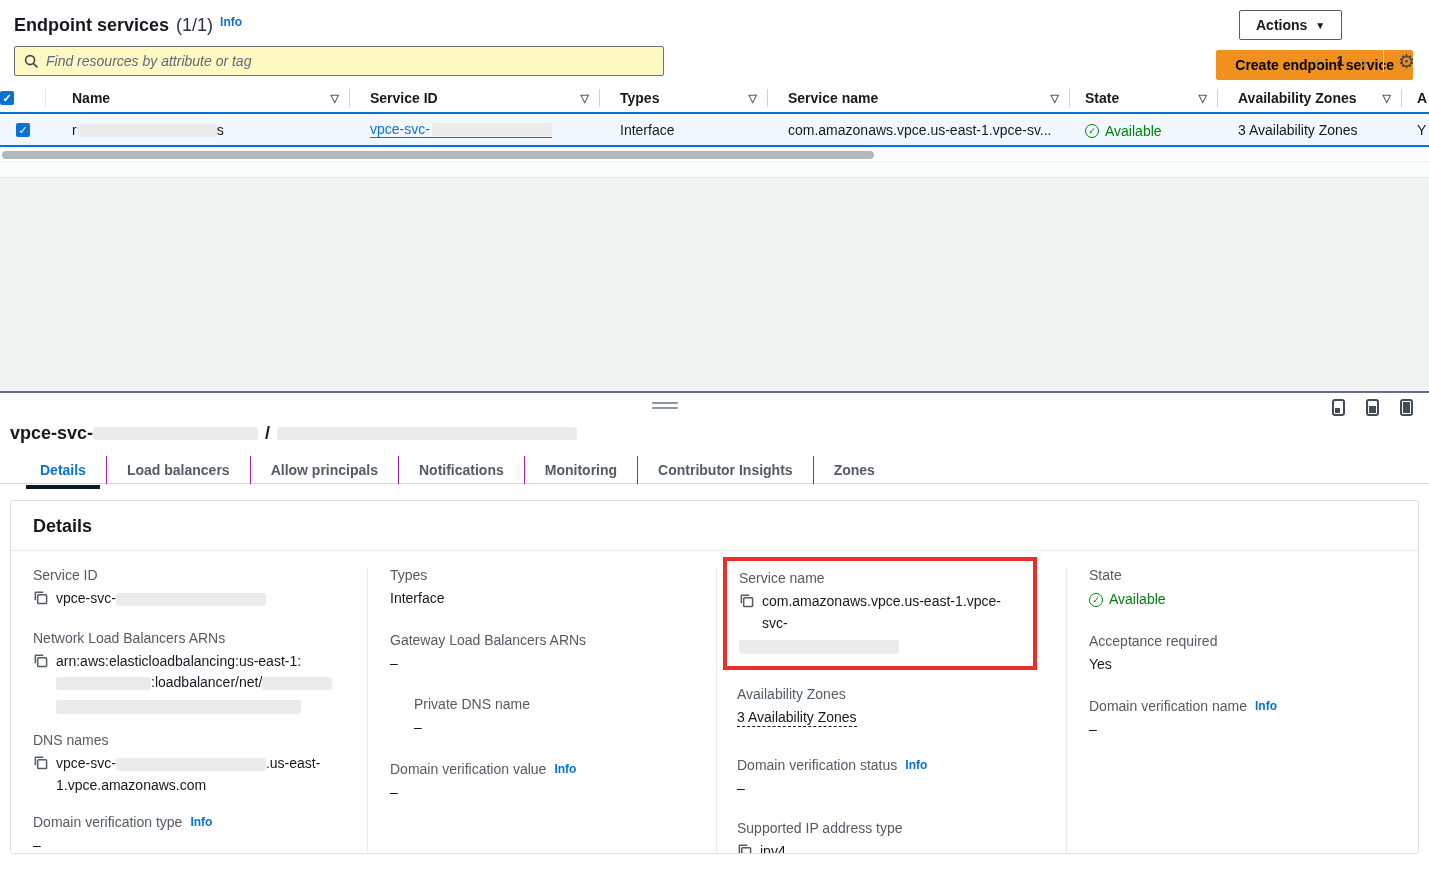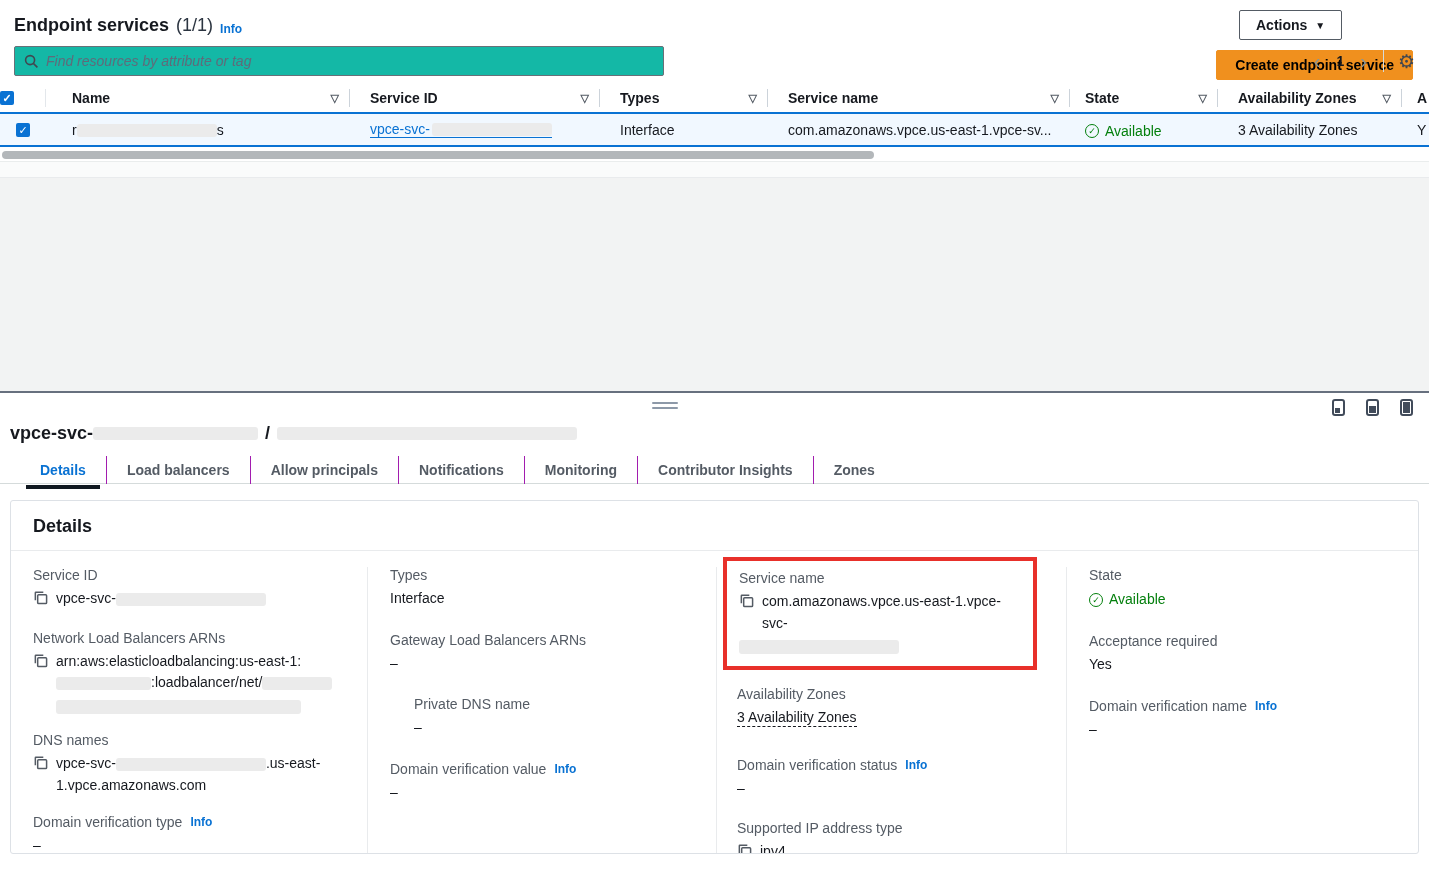--- a/index.html
+++ b/index.html
@@ -3,33 +3,33 @@
 <meta charset="utf-8">
 <style>
   * { margin:0; padding:0; box-sizing:border-box; }
   html,body { width:1429px; height:886px; overflow:hidden; background:#fff;
     font-family:"Liberation Sans", sans-serif; font-size:14px; color:#16191f; }
   .page { position:relative; width:1429px; height:886px; }
 
   
   .top { background:#fff; }
   .hdr-row { display:flex; justify-content:space-between; align-items:center; padding:10px 16px 0 14px; height:40px; }
-  .hdr-left { display:flex; align-items:flex-end; gap:7px; }
+  .hdr-left { display:flex; align-items:flex-start; gap:7px; }
   .page-title { font-size:18px; font-weight:700; }
   .page-count { font-size:18px; font-weight:400; color:#2b3440; }
   .info-link { font-size:12px; font-weight:700; color:#0972d3; cursor:pointer; }
   .hdr-btns { display:flex; gap:10px; align-items:center;flex-direction:column; }
   .btn { height:30px; border:1px solid #545b64; border-radius:2px; background:#fff;
     font-weight:700; font-size:14px; color:#16191f; display:flex; align-items:center; gap:8px; padding:0 16px; cursor:pointer; }
   .btn-icon { width:40px; justify-content:center; padding:0; }
   .btn-primary { background:#f0901e; border-color:#f0901e; color:#000000; padding:0 18px;margin-left:48px; }
   .caret { font-size:10px; color:#16191f; }
 
   .search-row { display:flex; justify-content:space-between; align-items:center; padding:0 14px 0 14px; margin-top:6px; height:30px; }
-  .search-box { width:650px; height:30px; border:1px solid #687078; border-radius:2px; display:flex; align-items:center; gap:7px; padding:0 9px; background:#14b8a6; }
+  .search-box { width:650px; height:30px; border:1px solid #687078; border-radius:2px; display:flex; align-items:center; gap:7px; padding:0 9px; background:#fef9c3; }
   .search-box input { border:none; outline:none; flex:1; font-size:14px; font-style:italic; color:#414750; background:transparent; font-family:"Liberation Sans",sans-serif; }
   .search-box input::placeholder { color:#5f6b7a; font-style:italic; }
   .pager { display:flex; align-items:center; gap:10px; }
   .chev { font-size:20px; color:#879596; line-height:1; cursor:pointer; padding:0 2px; }
   .page-num { font-weight:700; font-size:14px; padding:0 4px; }
   .vdiv { width:1px; height:22px; background:#d5dbdb; margin:0 4px; }
   .gear { font-size:19px; color:#414750; cursor:pointer; }
 
   
   .tbl { margin-top:8px; }

